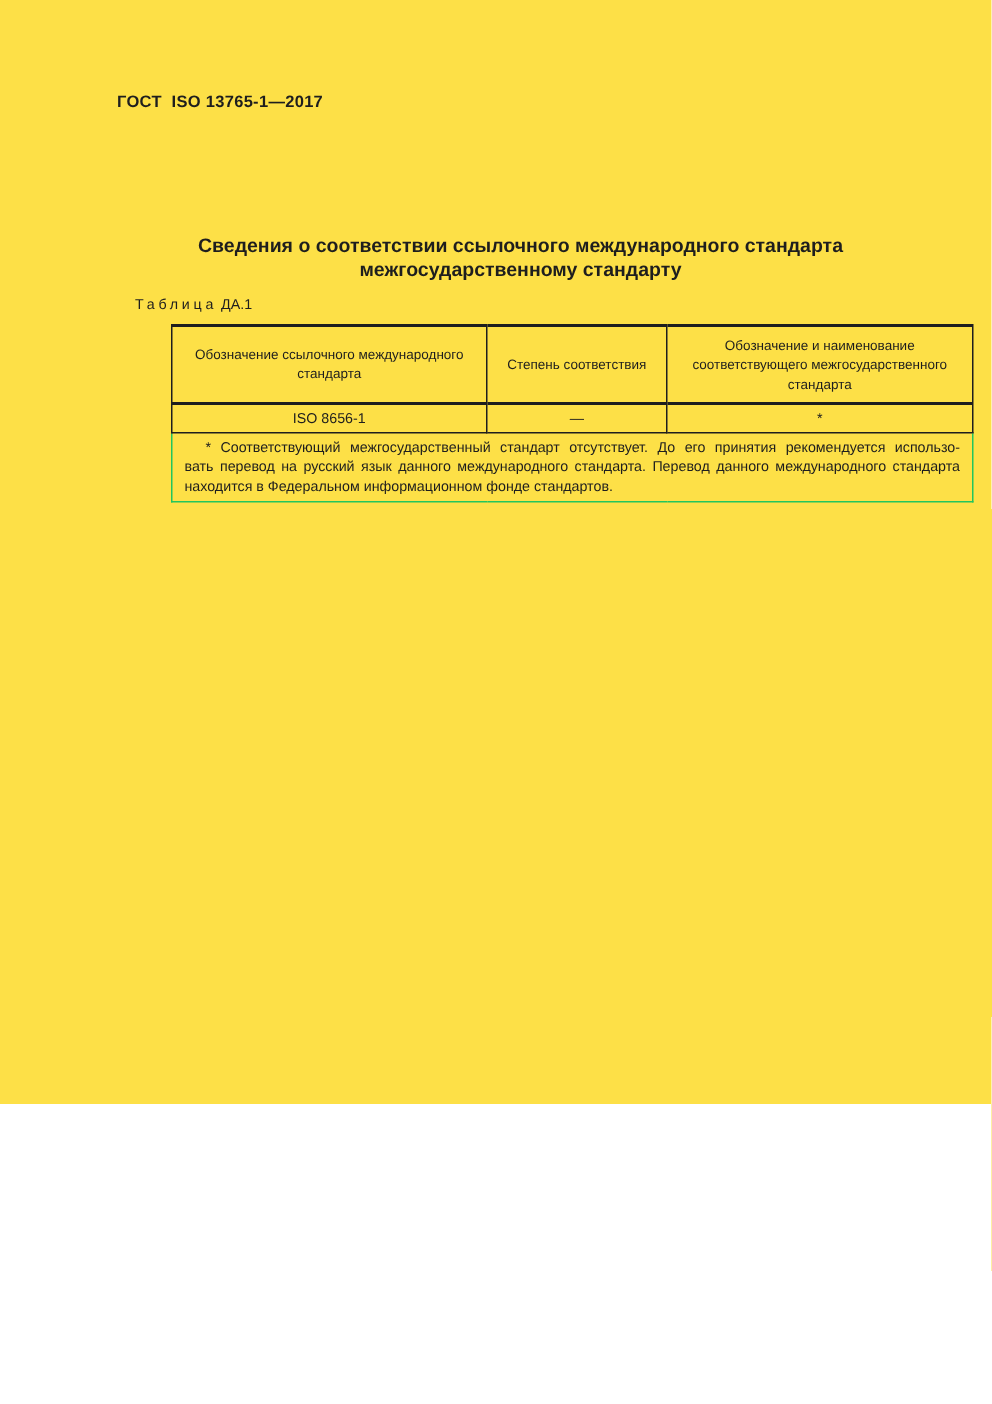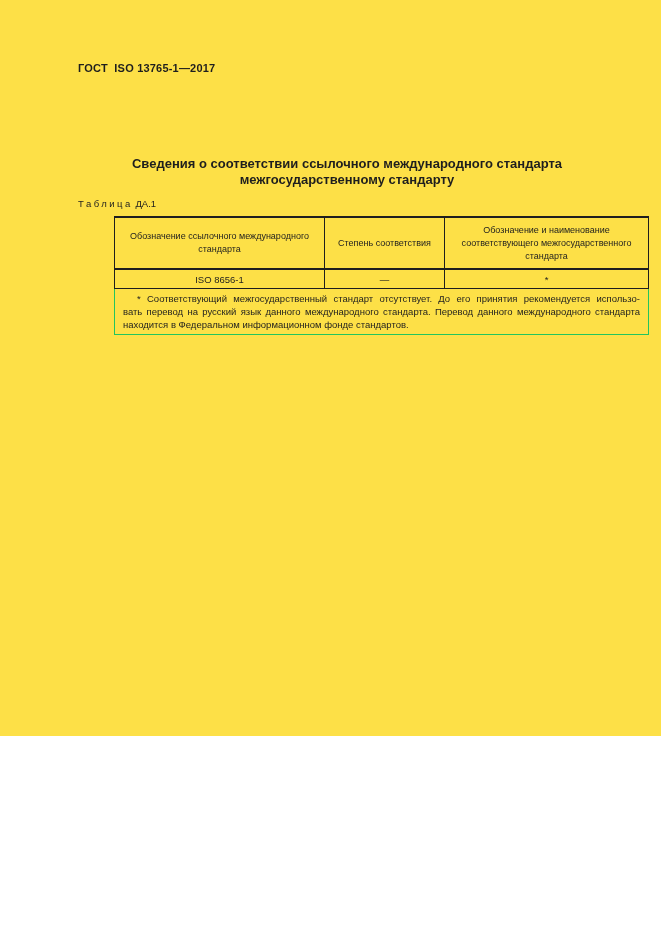--- a/index.html
+++ b/index.html
@@ -50,21 +50,21 @@
   .title-band { top: 156px; }
   .title-line {
     font-size: 13px;
     font-weight: bold;
     line-height: 16px;
   }
 
   
   .table-caption {
     position: absolute;
-    left: 78px;
+    left: 90px;
     top: 198px;
     font-size: 9.5px;
     text-align: right;
   }
   .caption-word { letter-spacing: 2.5px; }
   .caption-num { letter-spacing: 0; }
 
   
   .gost-table {
     position: absolute;

